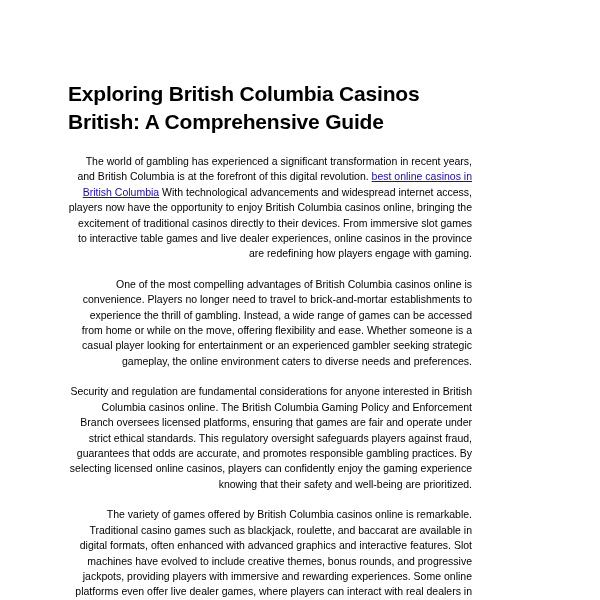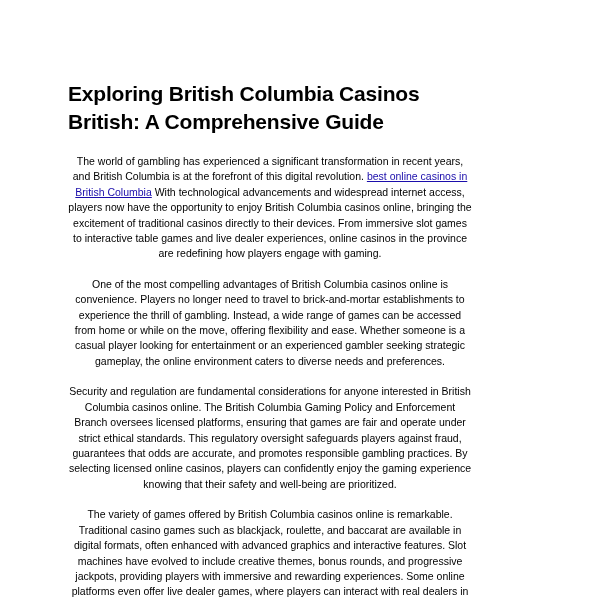--- a/index.html
+++ b/index.html
@@ -29,21 +29,21 @@
     letter-spacing: -0.2px;
     color: #000000;
   }
   .doc-title .line {
     display: block;
   }
   .para {
     font-size: 10.5px;
     line-height: 1.47;
     margin: 0 0 15px 0;
-    text-align: center;
+    text-align: right;
     color: #000000;
   }
   .para a.inline-link {
     color: #1a0dab;
     text-decoration: underline;
   }
 </style>
 </head>
 <body>
 

